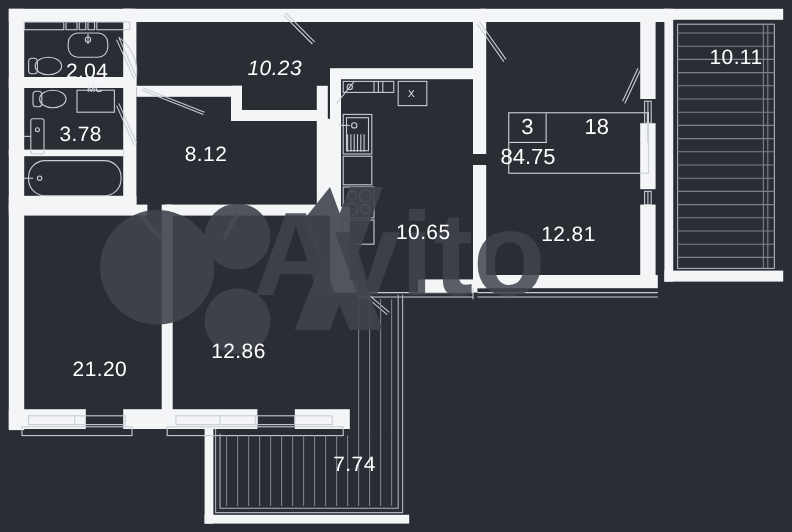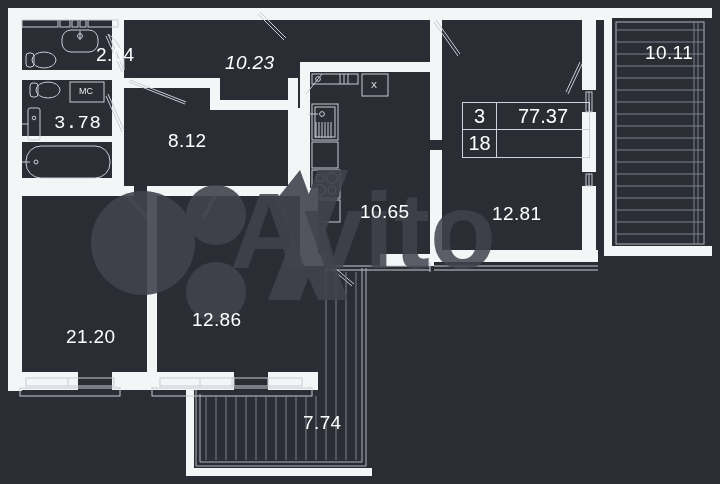--- a/index.html
+++ b/index.html
@@ -286,43 +286,43 @@
     <g fill="#41444d" opacity="0.9">
       <circle cx="143" cy="243" r="52"></circle>
       <circle cx="216" cy="215" r="30"></circle>
       <circle cx="216" cy="292" r="30"></circle>
       <path d="M268 300 L318 170 L348 170 L300 300 Z"></path>
       <path d="M300 170 L348 300 L318 300 L276 200 Z"></path>
     </g>
     <text x="230" y="268" font-size="108" font-weight="bold" fill="#41444d" opacity="0.85" font-family="Liberation Sans, sans-serif">Avito</text>
   </svg>
 
-  <div class="lbl" style="left:60px;top:44px;margin-left:36px;">2.04</div>
-
-  <div class="lbl" style="left:54px;top:112px;font-family:Liberation Mono, monospace;">3.78</div>
+  <div class="lbl" style="left:60px;top:55px;">2.04</div>
+
+  <div class="lbl" style="left:54px;top:112px;">3.78</div>
 
   <div class="lbl" style="left:225px;top:52px;font-style:italic;">10.23</div>
 
   <div class="lbl" style="left:168px;top:130px;text-align:right;">8.12</div>
 
   <div class="lbl" style="left:348px;top:201px;margin-left:12px;">10.65</div>
 
   <div class="lbl" style="left:492px;top:203px;">12.81</div>
 
   <div class="lbl" style="left:66px;top:326px;">21.20</div>
 
   <div class="lbl" style="left:192px;top:309px;">12.86</div>
 
   <div class="lbl" style="left:303px;top:412px;">7.74</div>
 
   <div class="lbl" style="left:645px;top:42px;">10.11</div>
 
-  <div class="lbl sm" style="left:79px;top:86px;">MC</div>
+  <div class="lbl sm" style="left:79px;top:76px;">MC</div>
 
   <div class="lbl sm" style="left:371px;top:80px;">X</div>
 
   <div class="tbl" style="left:462px;top:102px;">
     <div class="r1 c1">3</div>
-    <div class="r1">77.37</div>
     <div class="c1">18</div>
+    <div>84.75</div>
   </div>
 
 </div>
 
 </body></html>

